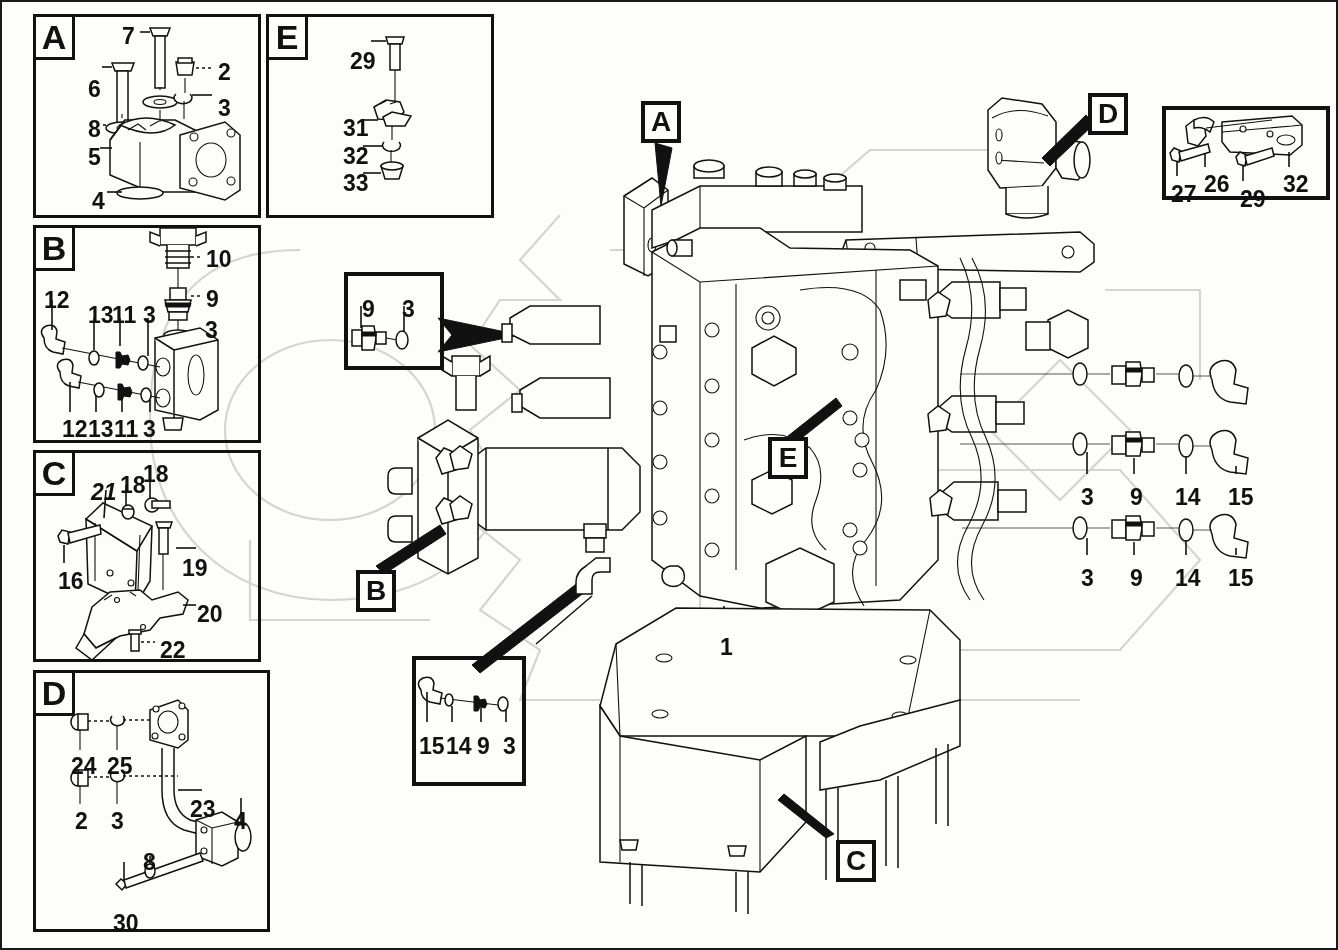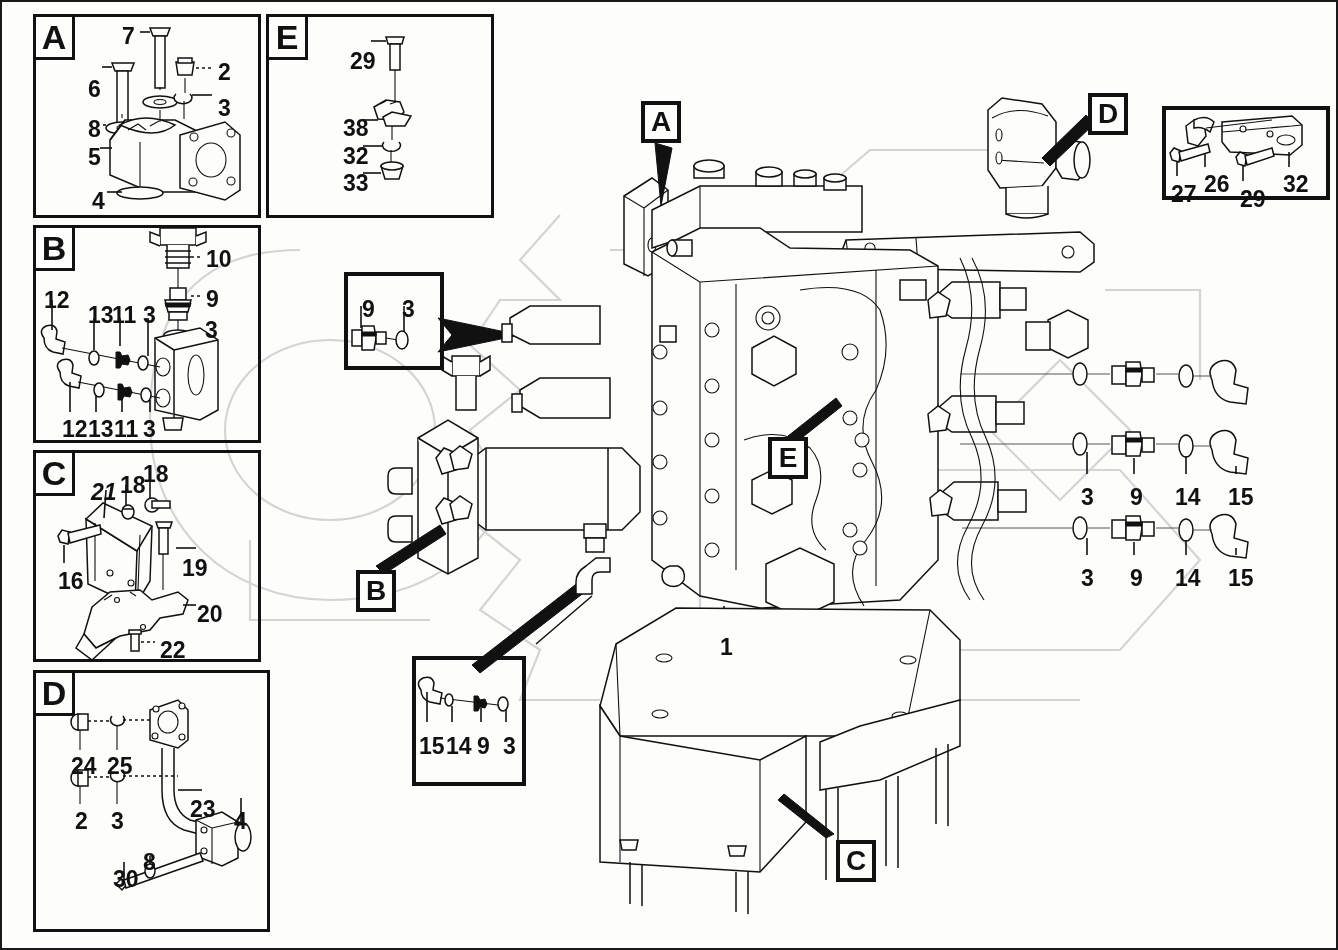--- a/index.html
+++ b/index.html
@@ -702,23 +702,23 @@
       <div class="lbl big" style="left: 58px; top: 570px;">16</div>
       <div class="lbl big" style="left: 197px; top: 603px;">20</div>
       <div class="lbl big" style="left: 160px; top: 639px;">22</div>
       <div class="lbl big" style="left: 71px; top: 755px;">24</div>
       <div class="lbl big" style="left: 107px; top: 755px;">25</div>
       <div class="lbl big" style="left: 75px; top: 810px;">2</div>
       <div class="lbl big" style="left: 111px; top: 810px;">3</div>
       <div class="lbl big" style="left: 190px; top: 798px;">23</div>
       <div class="lbl big" style="left: 234px; top: 810px;">4</div>
       <div class="lbl big" style="left: 143px; top: 851px;">8</div>
-      <div class="lbl big" style="left: 113px; top: 868px;">30</div>
+      <div class="lbl big" style="left: 113px; top: 912px;">30</div>
       <div class="lbl big" style="left: 350px; top: 50px;">29</div>
-      <div class="lbl big" style="left: 343px; top: 117px;">38</div>
+      <div class="lbl big" style="left: 343px; top: 117px;">31</div>
       <div class="lbl big" style="left: 343px; top: 145px;">32</div>
       <div class="lbl big" style="left: 343px; top: 172px;">33</div>
       <div class="lbl big" style="left: 362px; top: 298px;">9</div>
       <div class="lbl big" style="left: 402px; top: 298px;">3</div>
       <div class="lbl big" style="left: 419px; top: 735px;">15</div>
       <div class="lbl big" style="left: 446px; top: 735px;">14</div>
       <div class="lbl big" style="left: 477px; top: 735px;">9</div>
       <div class="lbl big" style="left: 503px; top: 735px;">3</div>
       <div class="lbl big" style="left: 1171px; top: 183px;">27</div>
       <div class="lbl big" style="left: 1204px; top: 173px;">26</div>

